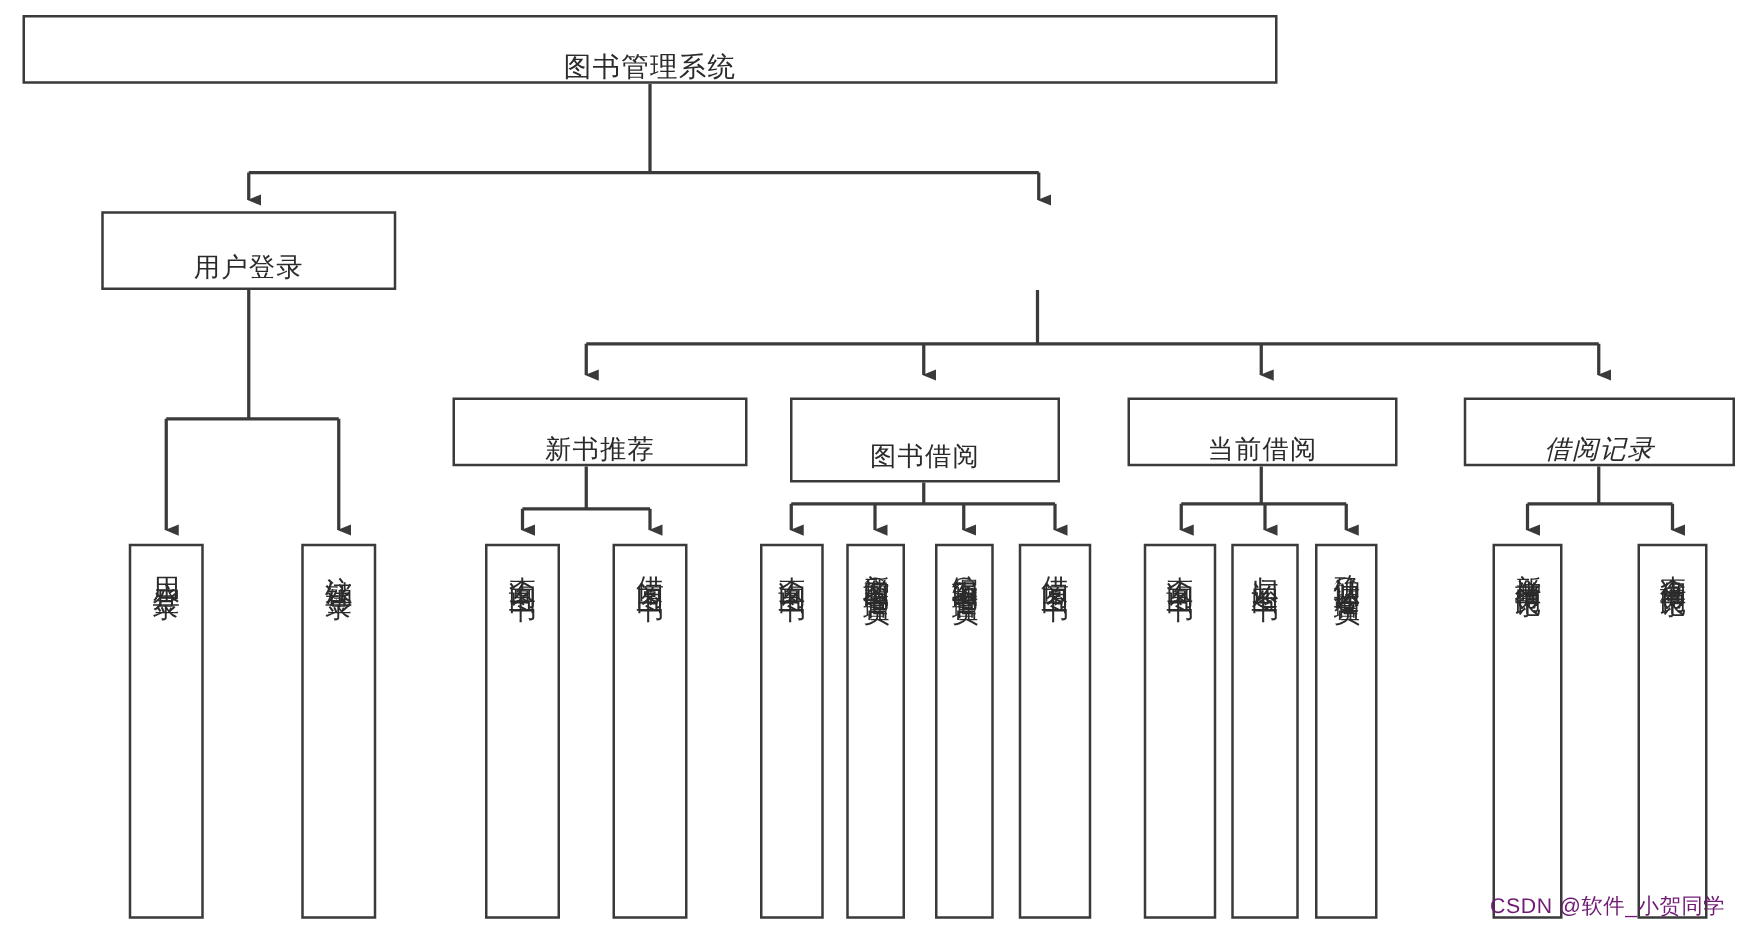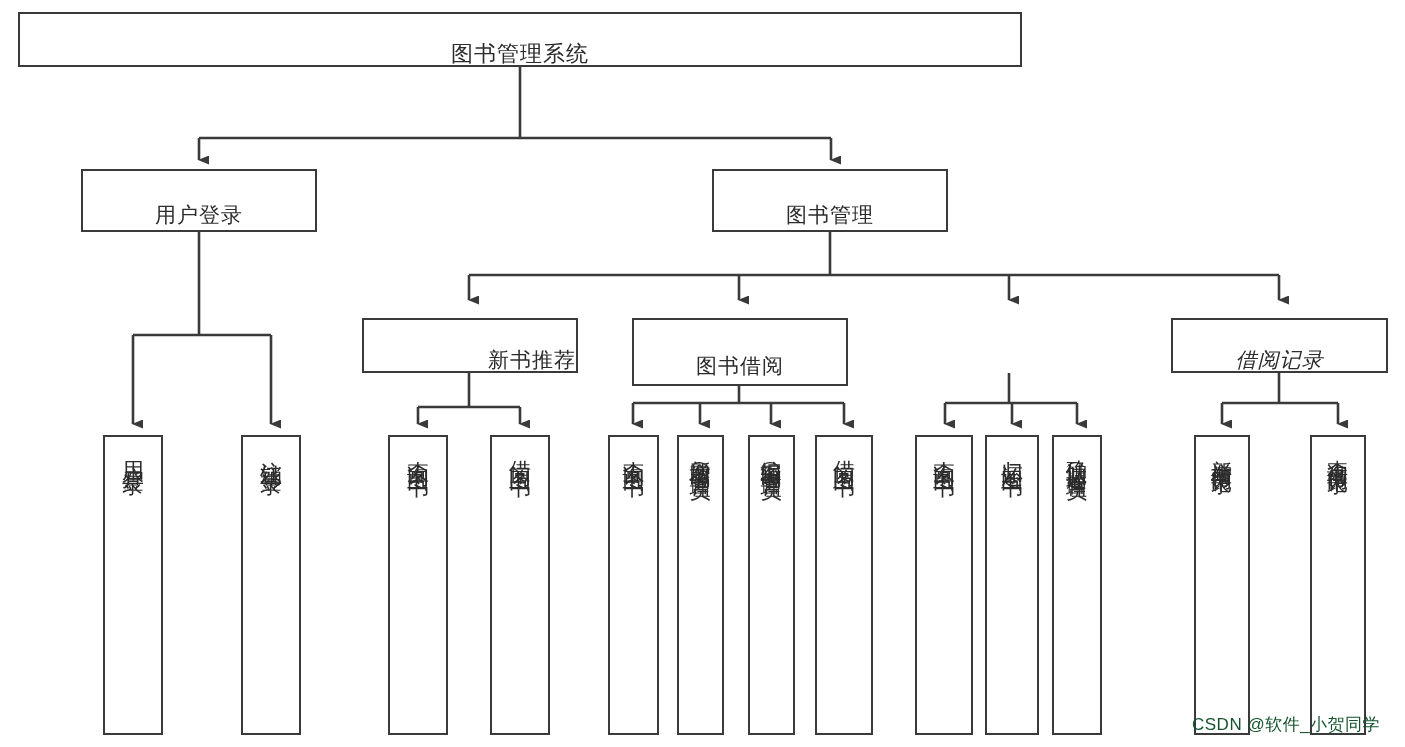--- a/index.html
+++ b/index.html
@@ -59,21 +59,21 @@
     line-height:1.0;
     letter-spacing:5px;
     white-space:nowrap;
   }
   .node.v.tall .label{ letter-spacing:3px; font-size:21px; }
   #watermark{
     position:absolute;
     left:1192px;
     top:713px;
     font-size:17px;
-    color:#14532d;
+    color:#701a75;
     white-space:nowrap;
     z-index:3;
     letter-spacing:0.5px;
   }
 </style>
 </head>
 <body>
 
 <div id="diagram">
 
@@ -127,29 +127,29 @@
     </g>
   </svg>
 
   <div class="node h root" style="left:18px; top:12px; width:1004px; height:55px;">
     <span class="label">图书管理系统</span>
   </div>
 
   <div class="node h" style="left:81px; top:169px; width:236px; height:63px;">
     <span class="label">用户登录</span>
   </div>
-  <div class="node h" style="left:712px; top:169px; width:236px; height:63px;">
-    <span class="label">图书管理</span>
-  </div>
 
-  <div class="node h" style="left:362px; top:318px; width:216px; height:55px;justify-content:flex-end;">
+  <div class="node h" style="left:362px; top:318px; width:236px; height:55px;">
     <span class="label">新书推荐</span>
   </div>
   <div class="node h" style="left:632px; top:318px; width:216px; height:68px;">
     <span class="label">图书借阅</span>
+  </div>
+  <div class="node h" style="left:902px; top:318px; width:216px; height:55px;">
+    <span class="label">当前借阅</span>
   </div>
   <div class="node h" style="left:1171px; top:318px; width:217px; height:55px;font-style:italic;">
     <span class="label">借阅记录</span>
   </div>
 
   <div class="node v" style="left:103px; top:435px; width:60px; height:300px;">
     <span class="label">用户登录</span>
   </div>
   <div class="node v" style="left:241px; top:435px; width:60px; height:300px;">
     <span class="label">注销登录</span>

